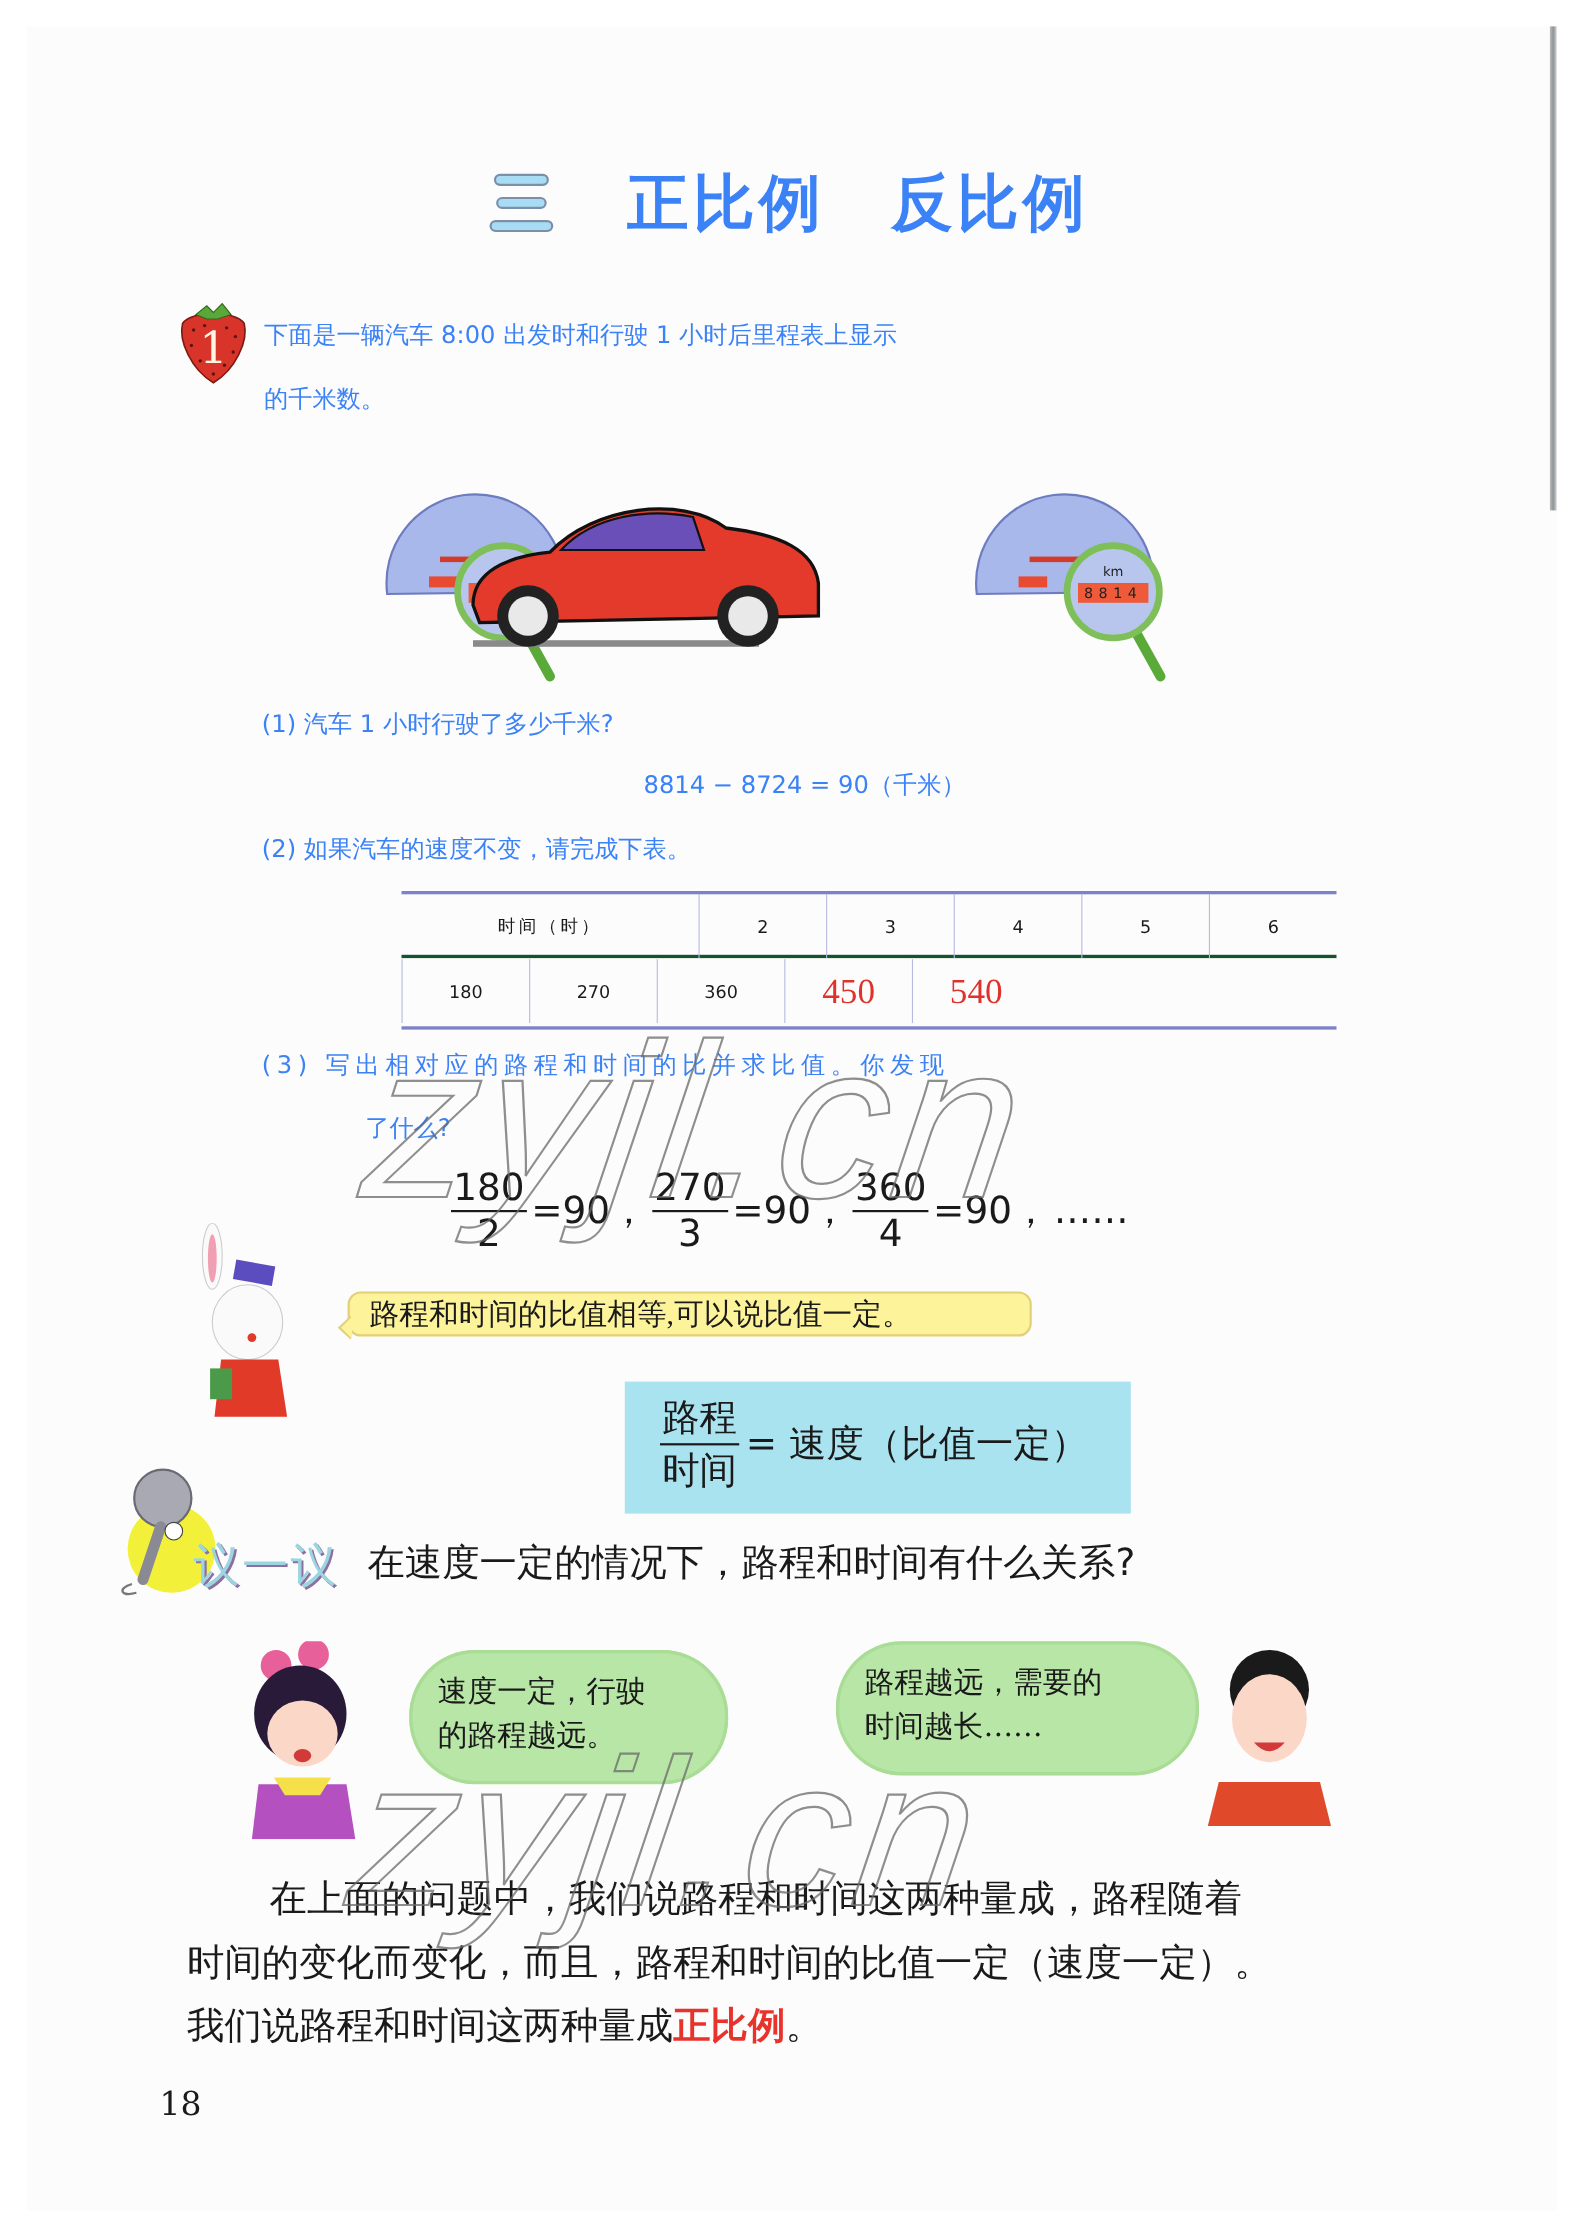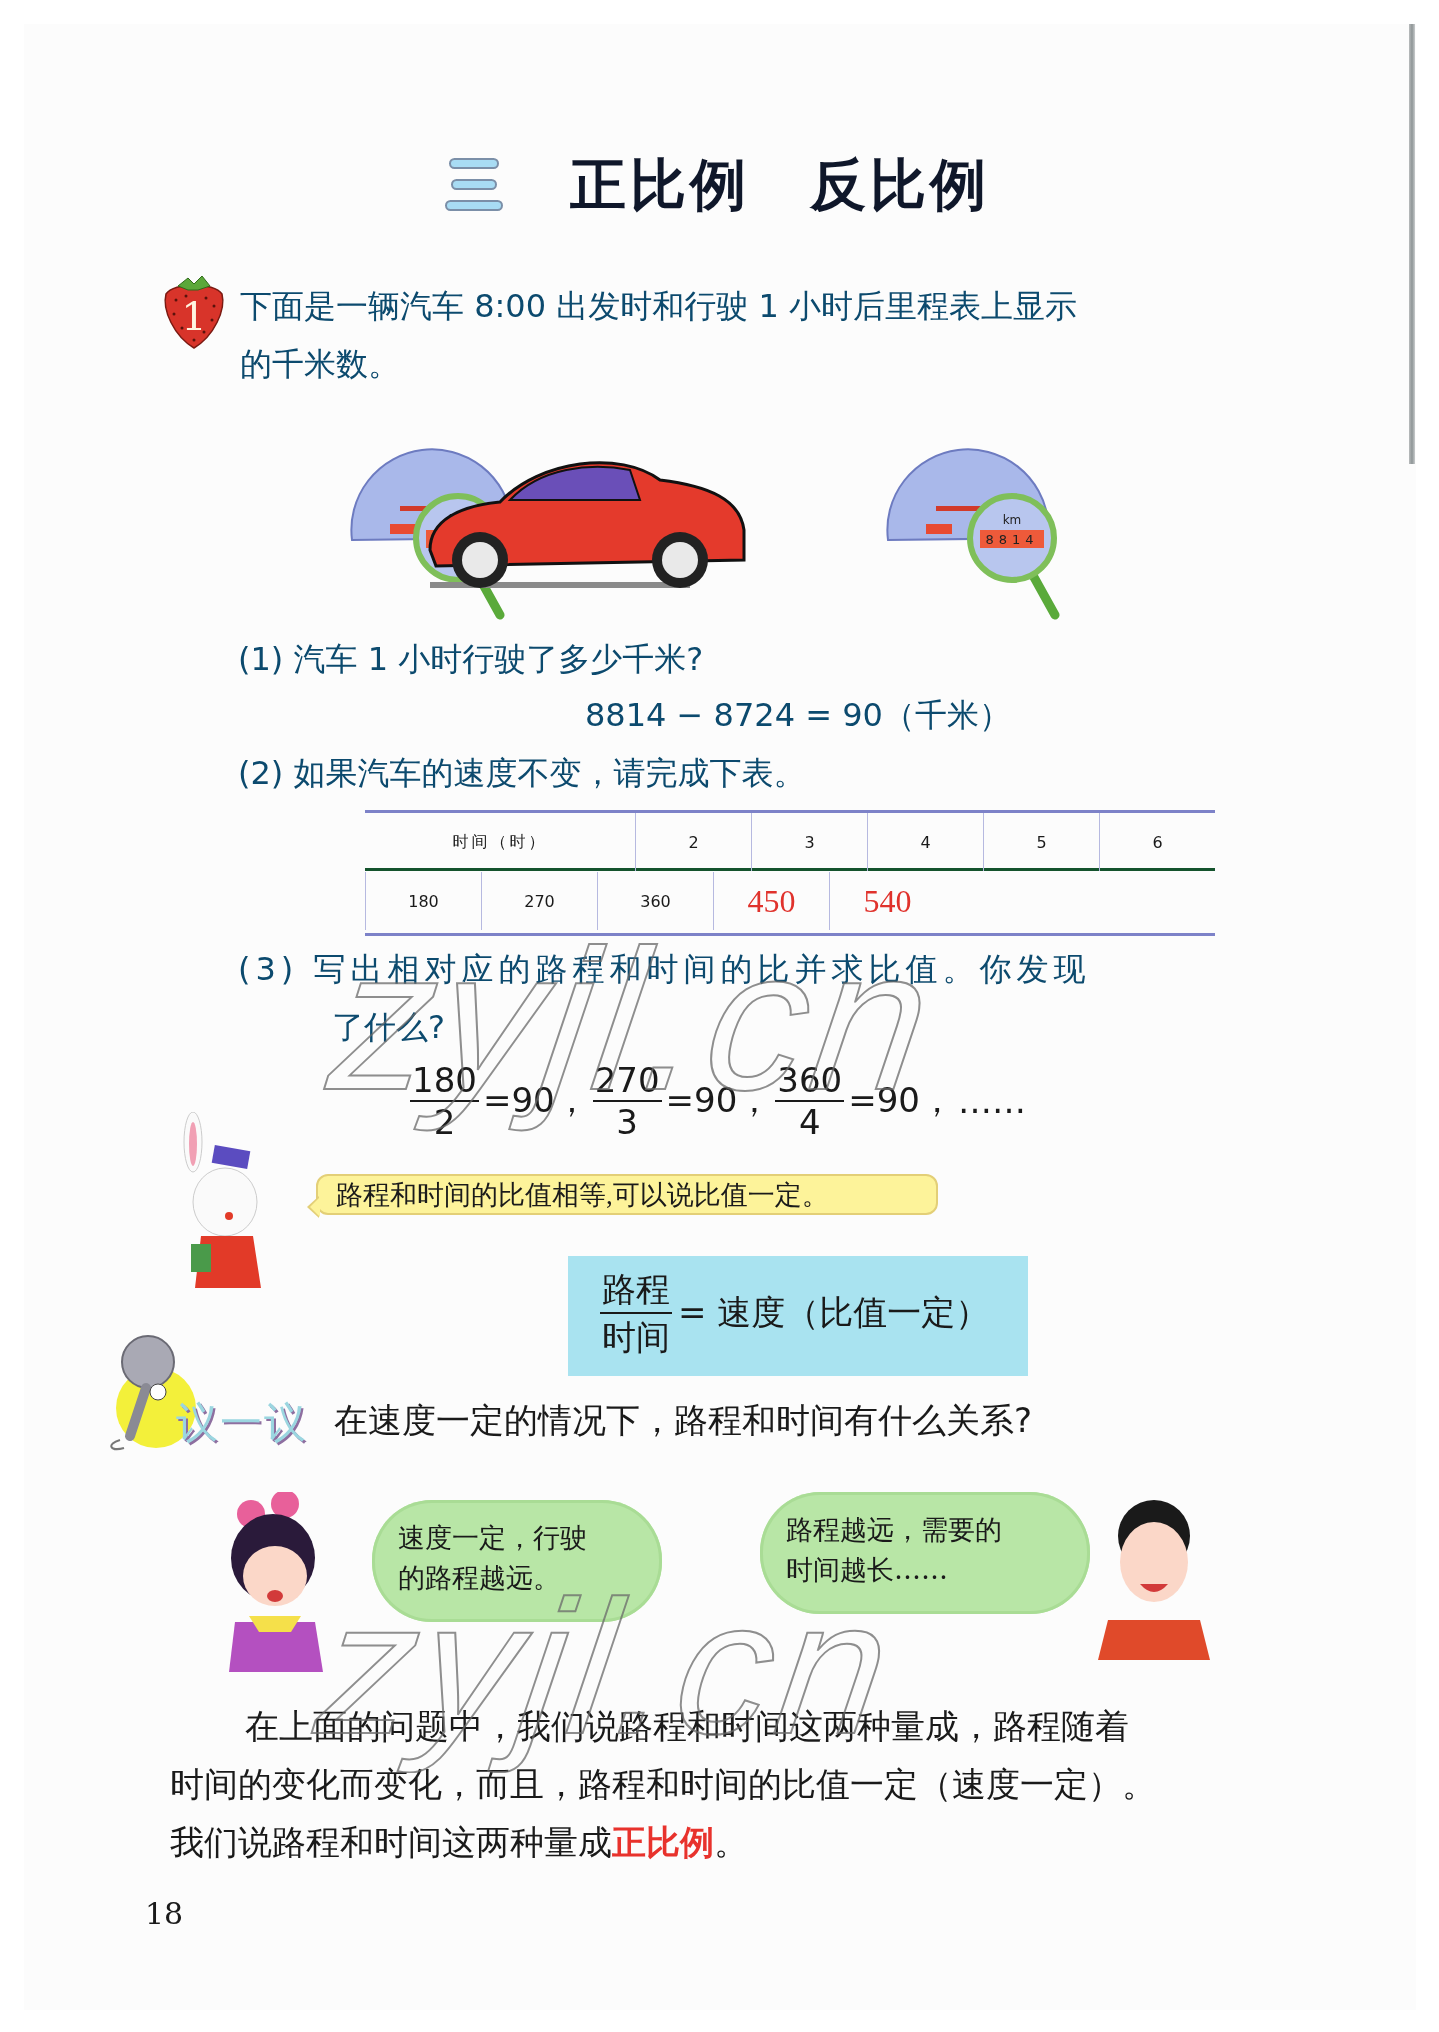--- a/index.html
+++ b/index.html
@@ -9,25 +9,25 @@
     .page { position: absolute; left: 24px; top: 24px; width: 1392px; height: 1986px; background: #fcfcfc; }
     .spine { position: absolute; left: 1409px; top: 24px; width: 6px; height: 440px;
              background: linear-gradient(to right, #b9bcbd, #8e9596, #c9cccd); }
 
     .abs { position: absolute; }
 
     
     .title-num { left: 445px; top: 158px; width: 58px; height: 56px; }
     .title-num span { position: absolute; left: 0; height: 11px; border-radius: 6px;
                       background: #a8dcf4; border: 2px solid #7b8fa8; }
-    .title-text { left: 570px; top: 148px; font-size: 56px; font-weight: bold; letter-spacing: 4px; white-space: pre; color: #0f172a; }
+    .title-text { left: 570px; top: 148px; font-size: 56px; font-weight: bold; letter-spacing: 4px; white-space: pre; color: #3b82f6; }
 
     
     .berry { left: 158px; top: 270px; width: 72px; height: 80px; }
-    .p-line { font-size: 32px; line-height: 58px; white-space: nowrap; color: #0c4a6e; }
+    .p-line { font-size: 22px; line-height: 58px; white-space: nowrap; color: #3b82f6; }
 
     
     .illus { left: 340px; top: 420px; width: 800px; height: 200px; }
     .tbl-wrap { left: 365px; top: 810px; width: 850px; height: 126px;
                 border-top: 3px solid #7d82c8; border-bottom: 3px solid #7d82c8; }
     .tbl-row { position: absolute; left: 0; width: 850px; height: 58px; display: flex; }
     .tbl-row.r1 { top: 0; border-bottom: 3px solid #14532d; }
     .tbl-row.r2 { top: 59px; }
     .tbl-cell { height: 58px; display: flex; align-items: center; justify-content: center; border-left: 1px solid #b6b9e0; }
     .tbl-cell.head { width: 270px; border-left: none; letter-spacing: 3px; }

